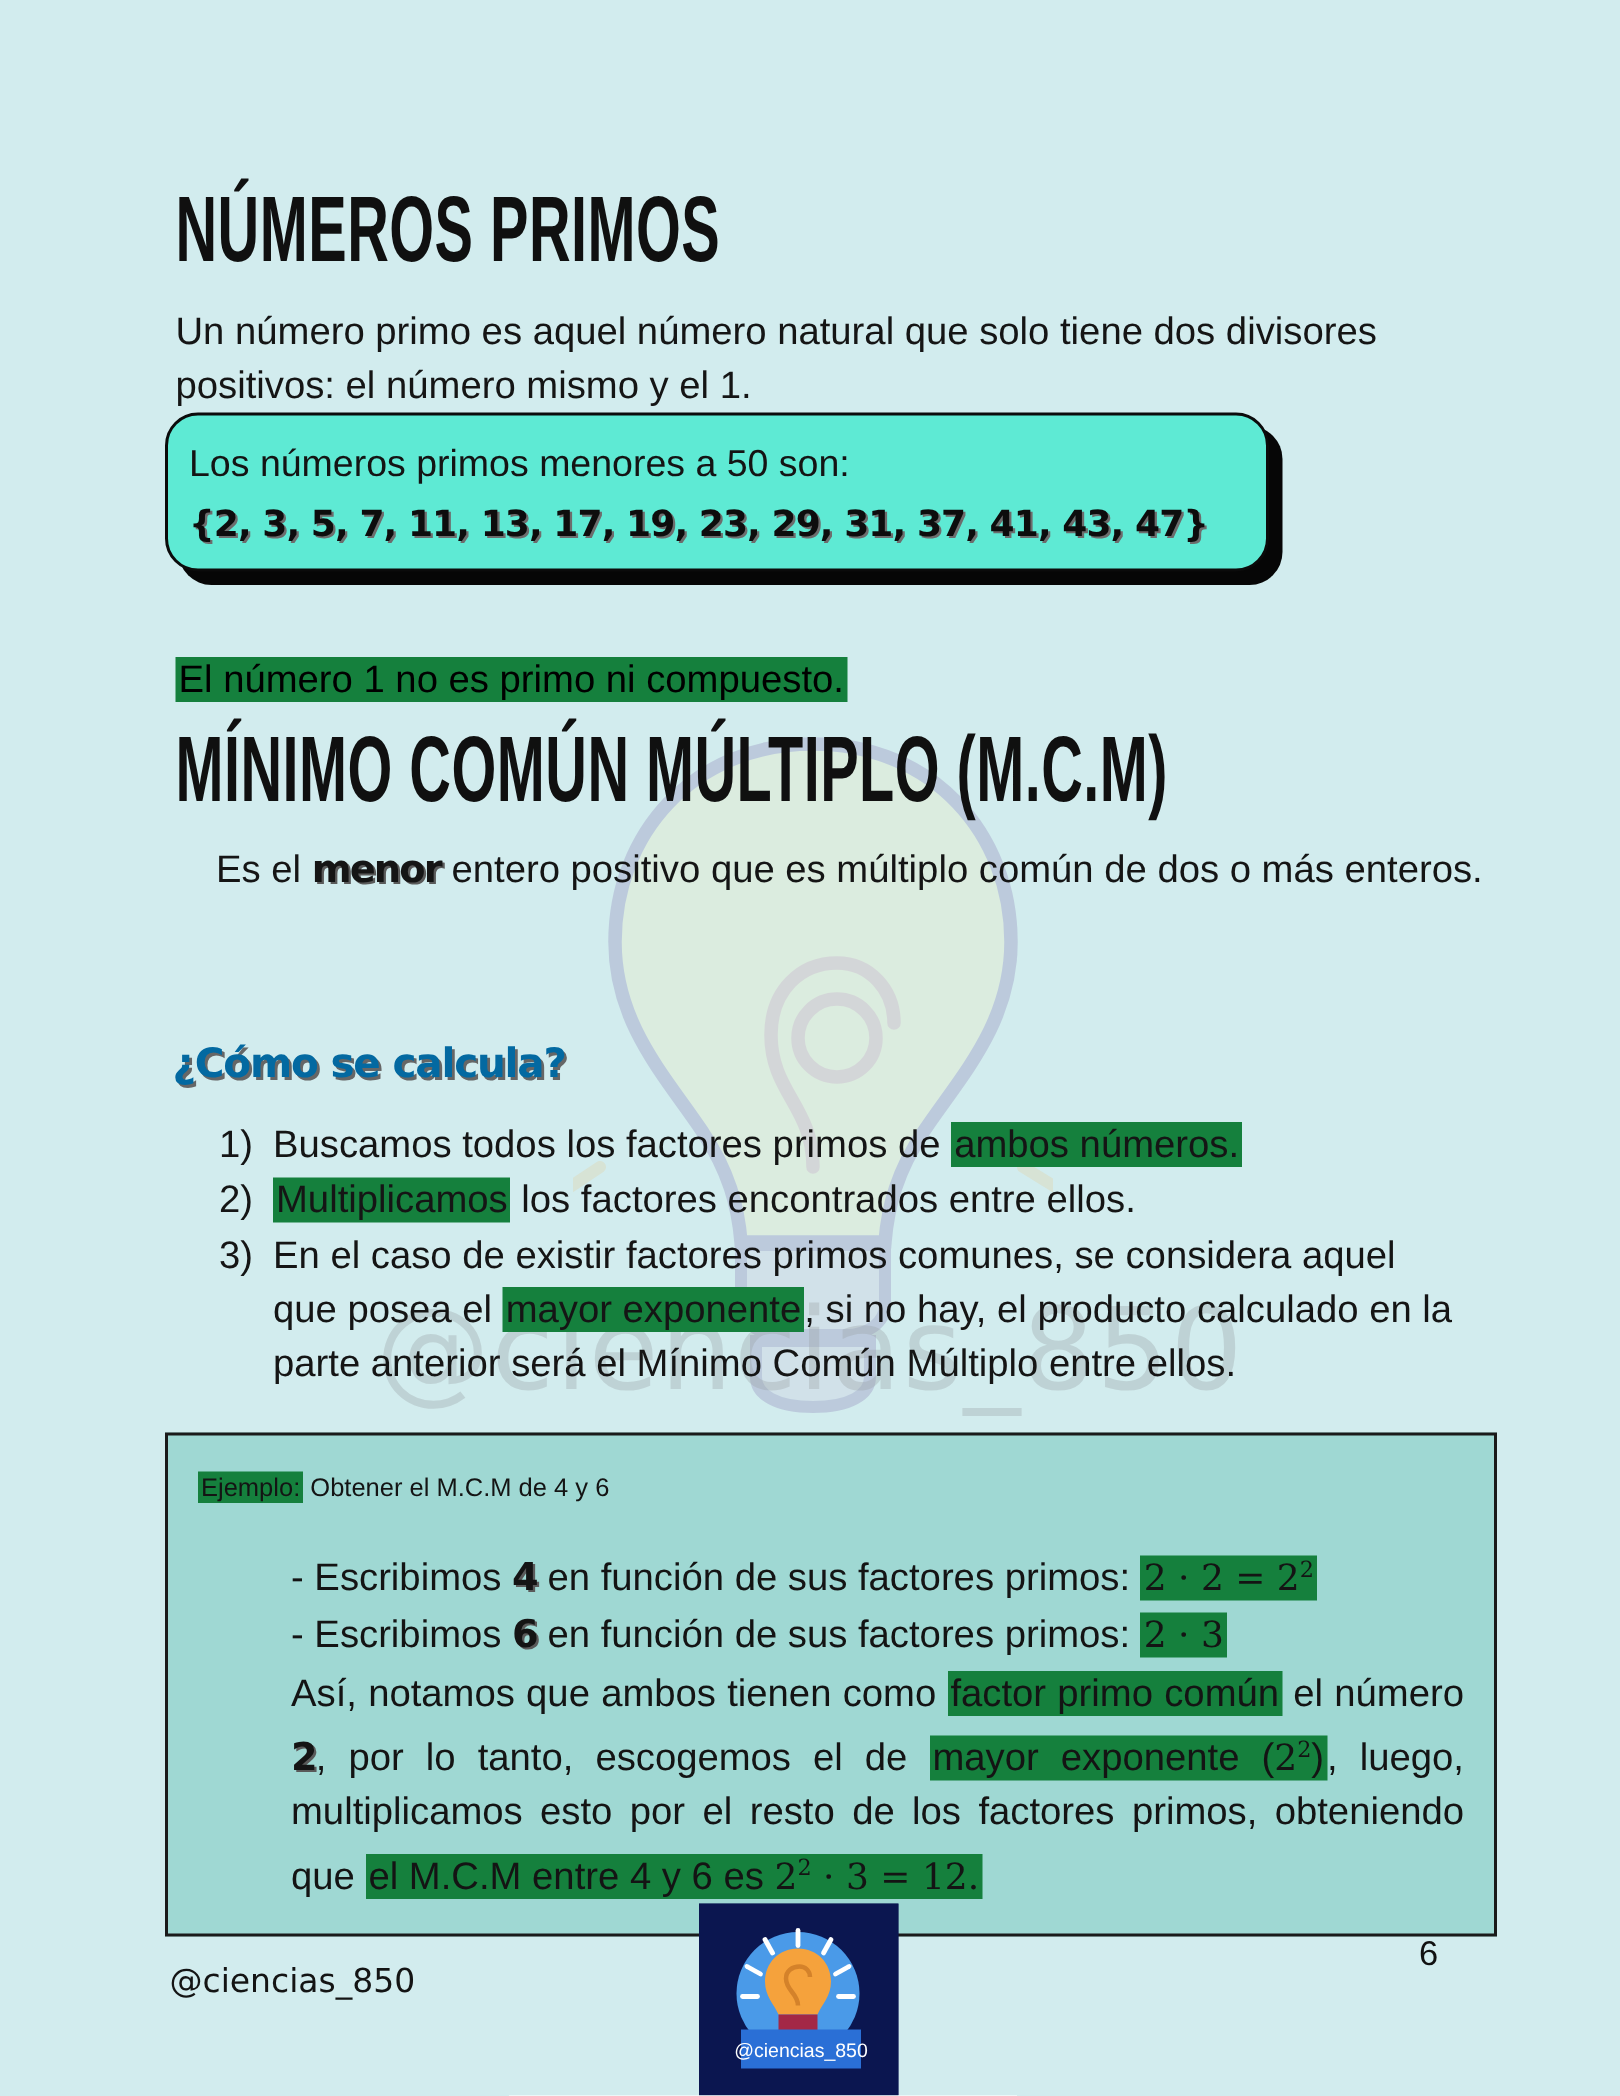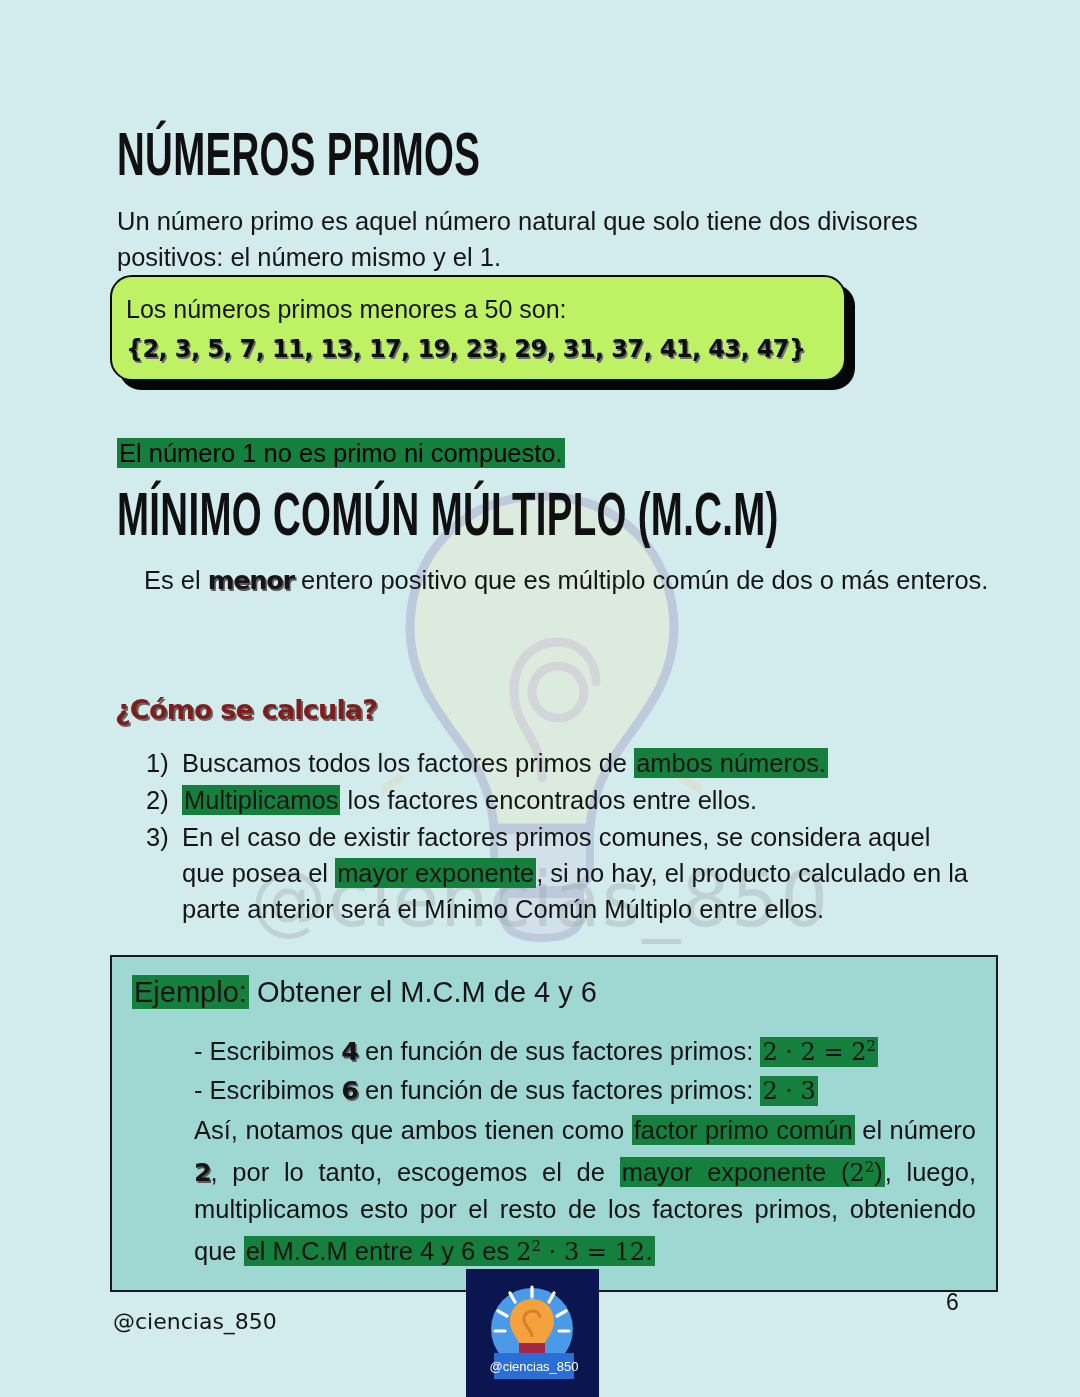--- a/index.html
+++ b/index.html
@@ -109,21 +109,21 @@
     text-shadow: 1.5px 1.5px 0 #5a5a5a;
   }
 
   
   #primes-box {
     position: absolute;
     left: 110px;
     top: 275px;
     width: 700px;
     padding: 14px 18px 16px 14px;
-    background: #bef264;
+    background: #5eead4;
     border: 2.5px solid #0b0b0b;
     border-radius: 22px;
     box-shadow: 9px 9px 0 0 #060606;
   }
   #primes-box .line1 {
     font-size: 25px;
     color: #141414;
     line-height: 36px;
   }
   #primes-box .line2 {
@@ -143,21 +143,21 @@
     font-size: 25.5px;
     line-height: 32px;
   }
 
   #howto-heading {
     position: absolute;
     left: 115px;
     top: 694px;
     font-size: 27px;
     font-weight: 700;
-    color: #7f1d1d;
+    color: #0369a1;
     font-family: "DejaVu Sans", sans-serif;
     letter-spacing: -0.8px;
     text-shadow: 1.8px 1.8px 0 #666666;
   }
 
   
   #steps {
     position: absolute;
     left: 146px;
     top: 745px;
@@ -182,21 +182,21 @@
     position: absolute;
     left: 110px;
     top: 955px;
     width: 888px;
     padding: 18px 20px 20px 20px;
     background: #9fd8d3;
     border: 2.5px solid #1a1a1a;
     box-sizing: border-box;
   }
   #example-box .ex-head {
-    font-size: 29px;
+    font-size: 17px;
     line-height: 34px;
     color: #141414;
   }
   #example-box .ex-bullets {
     margin-top: 18px;
     padding-left: 62px;
     font-size: 25.5px;
     line-height: 38px;
     color: #141414;
   }

